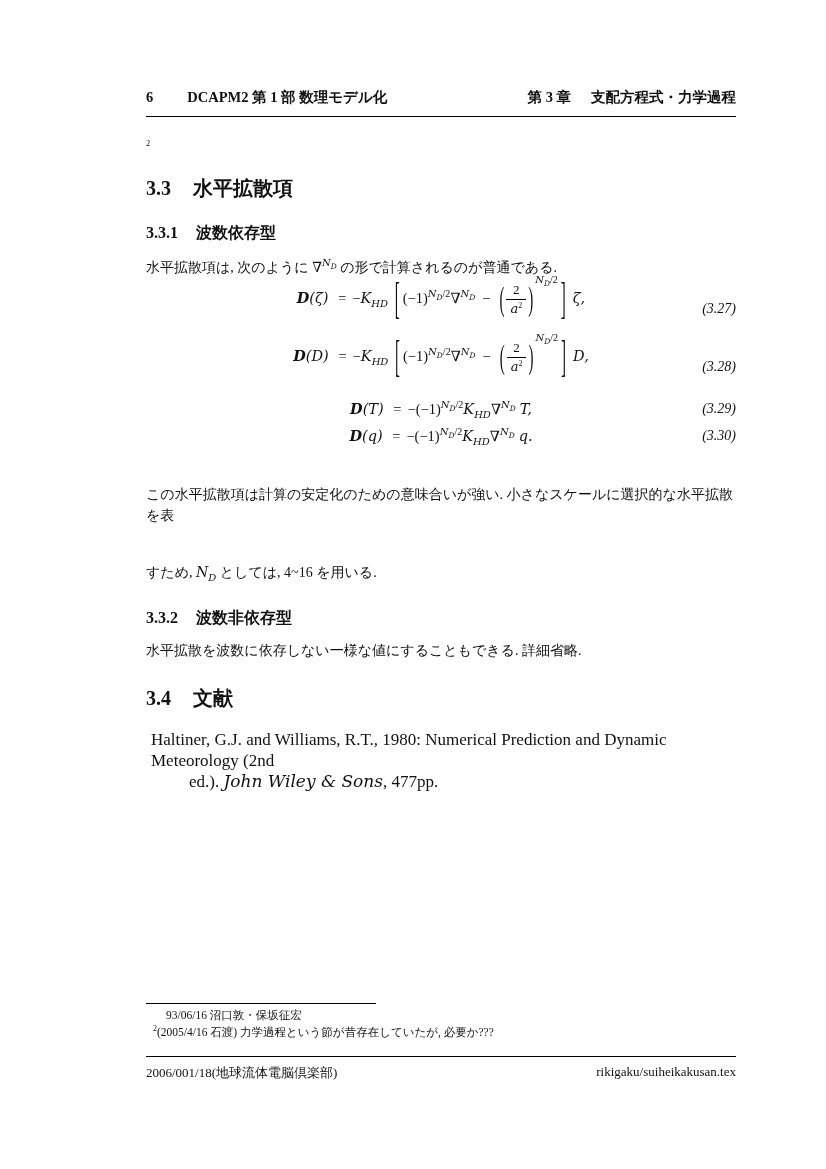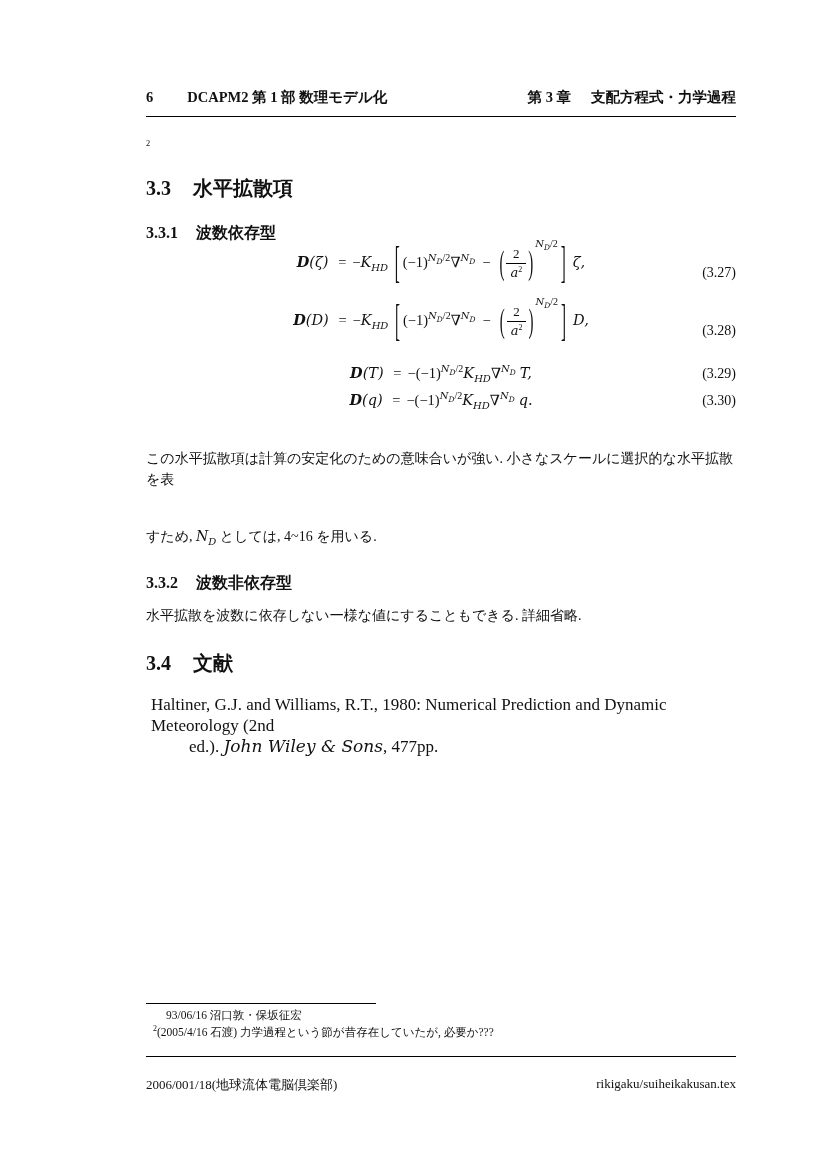--- a/index.html
+++ b/index.html
@@ -37,37 +37,37 @@
   .frac .num{display:block;border-bottom:1px solid #000;padding:0 4px 1px 4px;}
   .frac .den{display:block;padding:1px 4px 0 4px;}
   .bigdelim{display:inline-block;vertical-align:middle;transform-origin:center;}
   .br{transform:scaleY(3.0);font-size:15px;margin:0 3px;}
   .pr{transform:scaleY(2.3);font-size:15px;margin:0 2px;}
   sup.hi{font-size:10px;position:relative;top:-14px;}
   .eq-block{position:relative;display:flex;align-items:flex-start;justify-content:center;
     height:54px;margin-top:4px;font-size:14.5px;}
   .eq-line{position:relative;display:flex;align-items:center;justify-content:center;
     height:23px;margin-top:4px;font-size:14.5px;}
-  .eq-num{position:absolute;right:0;top:50%;transform:translateY(-50%);font-size:14px;}
+  .eq-num{position:absolute;right:0;top:50%;transform:translateY(-50%);font-size:14px;font-style:italic;}
   .tail{margin-left:4px;}
   
   .pline{font-size:14px;line-height:21px;margin-top:36px;}
   
   .refs{margin-top:18px;font-size:17px;line-height:21px;}
   .refs .l1{padding-left:5px;}
   .refs .l2{padding-left:43px;}
   
   .footnotes{position:absolute;left:146px;top:1003px;width:590px;font-size:11.5px;line-height:14px;}
   .fnrule{width:230px;border-top:1px solid #000;margin-bottom:4px;}
   .fn1{padding-left:20px;}
   .fn2{padding-left:7px;}
   .fn2 sup{font-size:8px;}
   
   .pagefoot{position:absolute;left:146px;top:1056px;width:590px;border-top:1px solid #000;
-    padding-top:19px;display:flex;justify-content:space-between;font-size:13px;}
+    padding-top:7px;display:flex;justify-content:space-between;font-size:13px;}
 </style>
 </head>
 <body>
 
 <div class="content">
 
   <div class="pagehead">
     <div class="hgroup">
       <span class="pgnum">6</span>
       <span>DCAPM2 第 1 部 数理モデル化</span>
@@ -83,20 +83,23 @@
   </div>
 
   <h1 class="sec">
     <span class="no">3.3</span><span>水平拡散項</span>
   </h1>
 
   <h2 class="subsec">
     <span class="no">3.3.1</span><span>波数依存型</span>
   </h2>
 
+  <p class="body">
+    <span>水平拡散項は, 次のように </span><span>∇</span><sup class="s1"><span class="it">N</span><sub class="s2 it">D</sub></sup><span> の形で計算されるのが普通である.</span>
+  </p>
 
   <div class="eq-block">
     <div>
       <span class="cal">D</span><span class="it">(ζ)</span>
       <span class="rel">=</span><span>−</span><span class="it">K</span><sub class="s1 it">HD</sub>
       <span class="bigdelim br">[</span><span>(−1)</span><sup class="s1"><span class="it">N</span><sub class="s2 it">D</sub><span>/2</span></sup><span>∇</span><sup class="s1"><span class="it">N</span><sub class="s2 it">D</sub></sup><span class="binop">−</span><span class="bigdelim pr">(</span><span class="frac"><span class="num">2</span><span class="den"><span class="it">a</span><sup class="s2">2</sup></span></span><span class="bigdelim pr">)</span><sup class="hi"><span class="it">N</span><sub class="s2 it">D</sub><span>/2</span></sup><span class="bigdelim br">]</span><span class="it tail">ζ,</span>
     </div>
     <div class="eq-num">(3.27)</div>
   </div>
 

